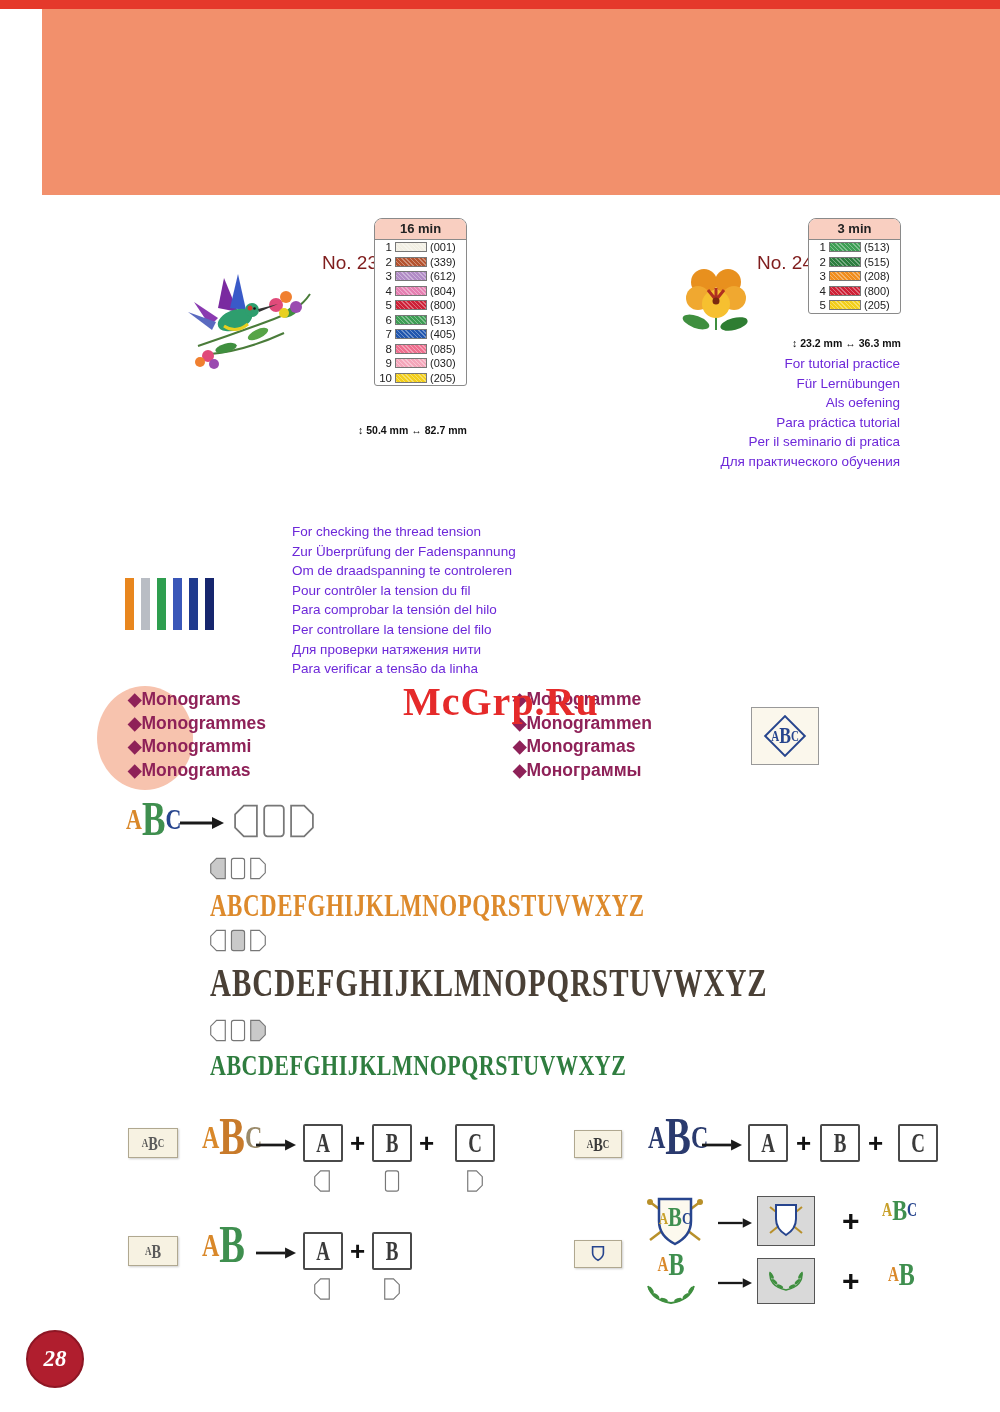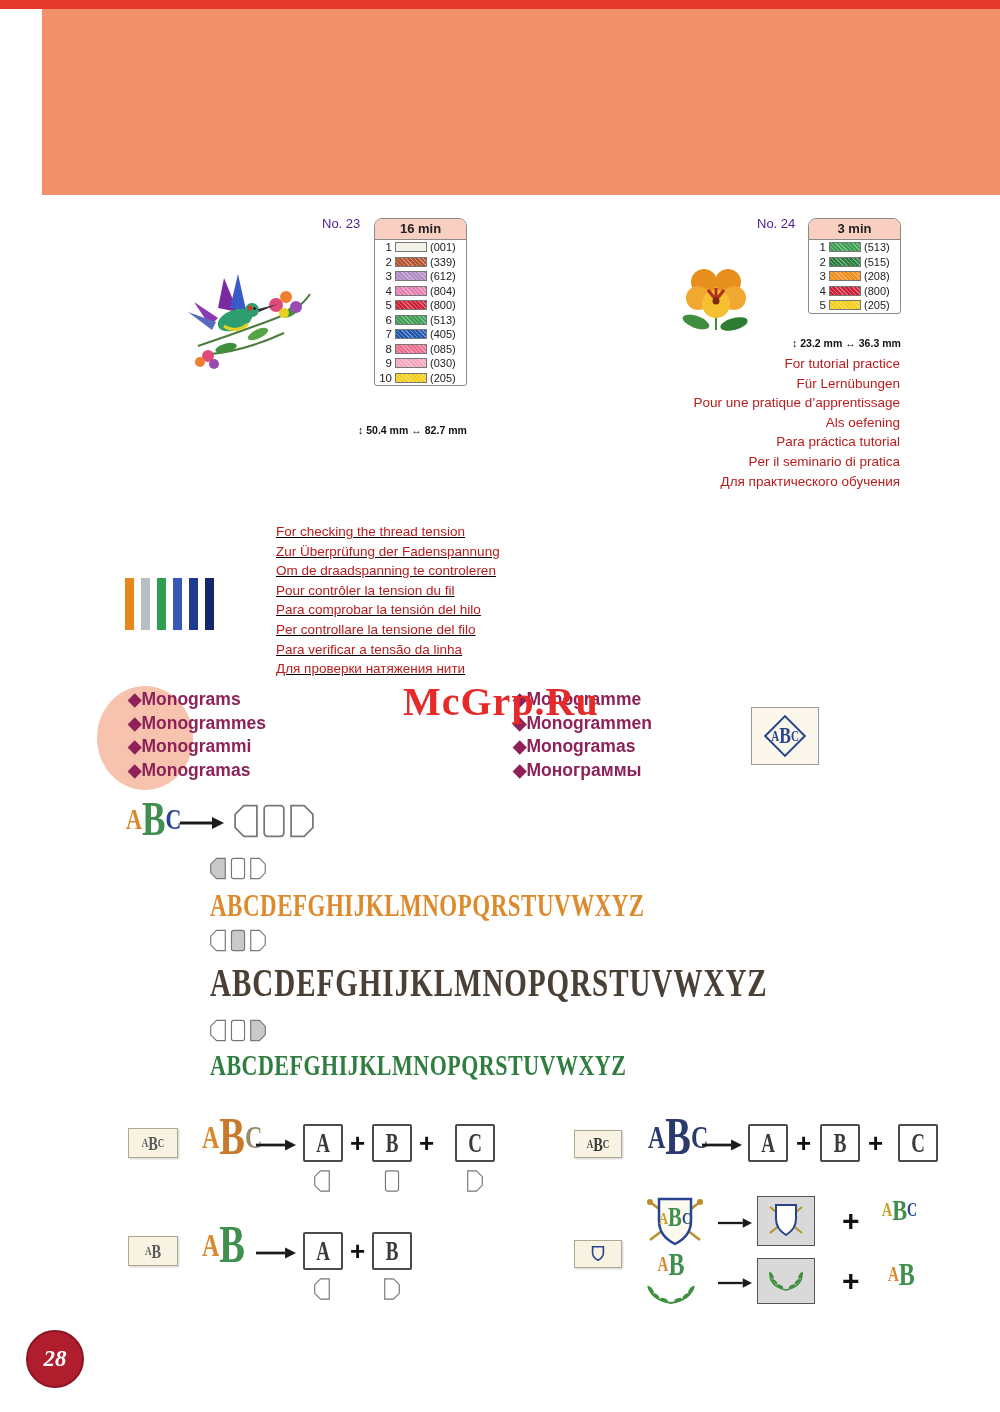--- a/index.html
+++ b/index.html
@@ -14,24 +14,24 @@
   
   .ctable { width:93px; border:1px solid #8a8a8a; background:#fff; border-radius:8px 8px 3px 3px; }
   .ctable-head { background:#f9cfc1; border-bottom:1px solid #8a8a8a; border-radius:7px 7px 0 0;
                  text-align:center; font-weight:bold; font-size:13px; color:#222; padding:2px 0 3px; }
   .trow { display:flex; align-items:center; gap:3px; padding:1px 3px 1.5px; }
   .tstep { width:14px; text-align:right; font-size:11.5px; color:#222; }
   .tswatch { width:32px; height:10px; border:1px solid #777; flex:none;
              background-image:repeating-linear-gradient(45deg, rgba(255,255,255,.35) 0 1px, transparent 1px 3px); }
   .tcode { font-size:11px; color:#222; }
 
-  .design-label { font-size:13px; color:#4c1d95; }
+  .design-label { font-size:19px; color:#7f1d1d;margin-top:36px; }
   .size-label { font-size:10.5px; font-weight:bold; color:#111; white-space:nowrap; display:flex; gap:3px; align-items:center; }
 
-  .lang-lines div { font-size:13.5px; color:#b91c1c; line-height:19.6px; }
+  .lang-lines div { font-size:13.5px; color:#6d28d9; line-height:19.6px; }
   .r-align { text-align:right; }
 
   
   .bars { display:flex; gap:7px; }
   .bar { width:9px; height:52px; }
 
   
   .pink-circle { width:96px; height:104px; border-radius:50%; background:#f7c3ae; }
   .mono-heads div { font-size:17.5px; font-weight:bold; color:#8e2158; line-height:23.5px; }
   .watermark { font-family:"Liberation Serif", serif; font-weight:bold; font-size:40px; color:#e52a2a; z-index:30; letter-spacing:1px; }
@@ -237,47 +237,46 @@
     <span>↕</span>
     <span>23.2 mm</span>
     <span>↔</span>
     <span>36.3 mm</span>
   </div>
 
   <div class="abs lang-lines r-align" style="left:460px; top:354px; width:440px;">
 
   <div>For tutorial practice</div>
       <div>Für Lernübungen</div>
-      <div>Pour une pratique d’apprentissage</div>
       <div>Als oefening</div>
       <div>Para práctica tutorial</div>
       <div>Per il seminario di pratica</div>
       <div>Для практического обучения</div>
     </div>
 
   <div class="abs bars" style="left:125px; top:578px;">
 
   <div class="bar" style="background-color: rgb(232, 134, 30);"></div>
       <div class="bar" style="background-color: rgb(185, 189, 196);"></div>
       <div class="bar" style="background-color: rgb(46, 158, 79);"></div>
       <div class="bar" style="background-color: rgb(58, 87, 184);"></div>
       <div class="bar" style="background-color: rgb(31, 58, 142);"></div>
       <div class="bar" style="background-color: rgb(22, 38, 110);"></div>
     </div>
 
-  <div class="abs lang-lines" style="left:276px; top:522px; width:420px;text-decoration:underline;">
+  <div class="abs lang-lines" style="left:292px; top:522px; width:420px;">
 
   <div>For checking the thread tension</div>
       <div>Zur Überprüfung der Fadenspannung</div>
       <div>Om de draadspanning te controleren</div>
       <div>Pour contrôler la tension du fil</div>
       <div>Para comprobar la tensión del hilo</div>
       <div>Per controllare la tensione del filo</div>
+      <div>Для проверки натяжения нити</div>
       <div>Para verificar a tensão da linha</div>
-      <div>Для проверки натяжения нити</div>
     </div>
 
   <div class="abs pink-circle" style="left:97px; top:686px;"></div>
 
   <div class="abs mono-heads" style="left:128px; top:688px;">
 
   <div>◆Monograms</div>
       <div>◆Monogrammes</div>
       <div>◆Monogrammi</div>
       <div>◆Monogramas</div>

